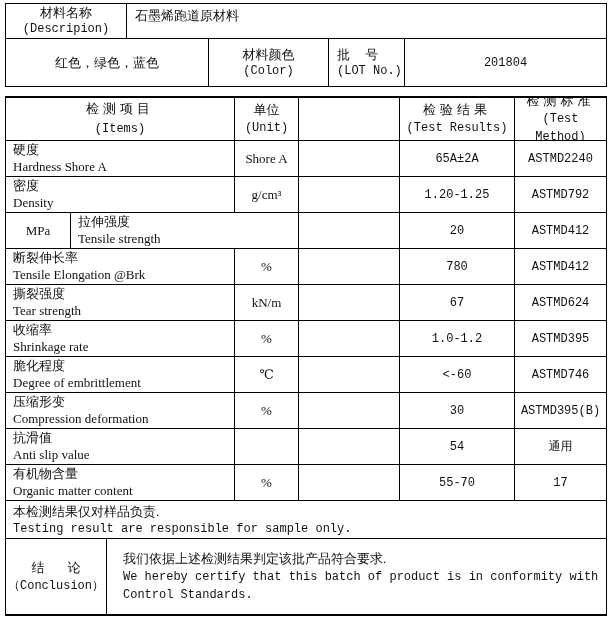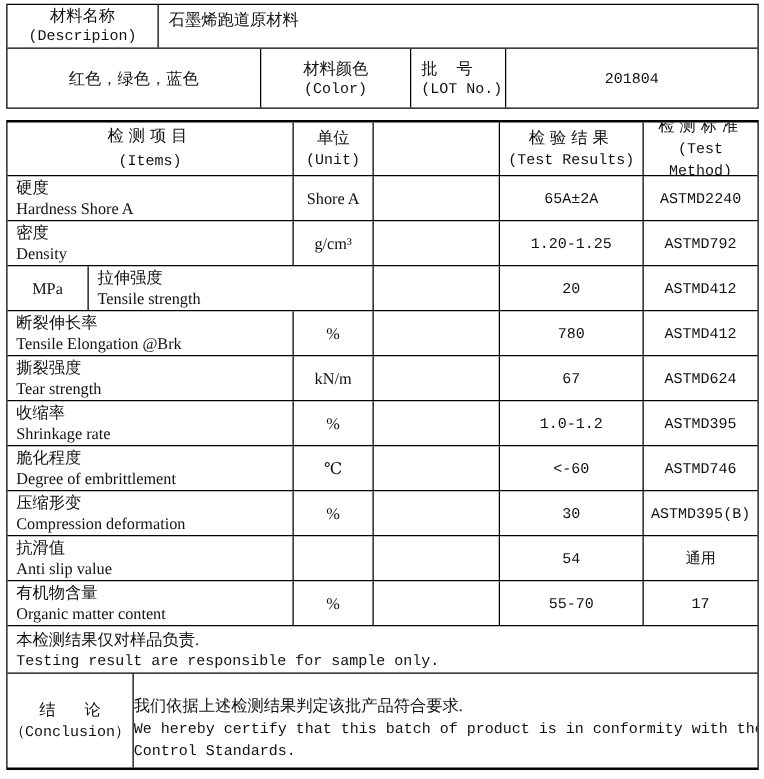--- a/index.html
+++ b/index.html
@@ -47,21 +47,21 @@
   .rt-header .cell{line-height:18px;}
   .d-row{height:36px;border-top:1px solid var(--border);}
   .c1{width:228px;padding-left:7px;line-height:16px;justify-content:space-evenly;}
   .c2{width:64px;}
   .c3{width:101px;}
   .c4{width:115px;}
   .c5{flex:1;}
   .rt-note{border-top:1px solid var(--border);height:38px;padding-left:7px;justify-content:space-evenly;display:flex;flex-direction:column;align-items:flex-start;}
   .rt-conclusion{border-top:1px solid var(--border);height:76px;display:flex;}
   .c-con-label{width:100px;line-height:19px;text-align:right;}
-  .c-con-text{flex:1;border-left:1px solid var(--border);padding:4px 0;justify-content:flex-end;line-height:18px;}
+  .c-con-text{flex:1;border-left:1px solid var(--border);padding:4px 16px;justify-content:center;line-height:18px;}
   .nowrap{white-space:nowrap;}
 </style>
 </head>
 <body>
 
 <div class="tbl info-table">
   <div class="row ir-name">
     <div class="cell c-label center">
       <div>材料名称</div>
       <div class="lat-mono">(Descripion)</div>

